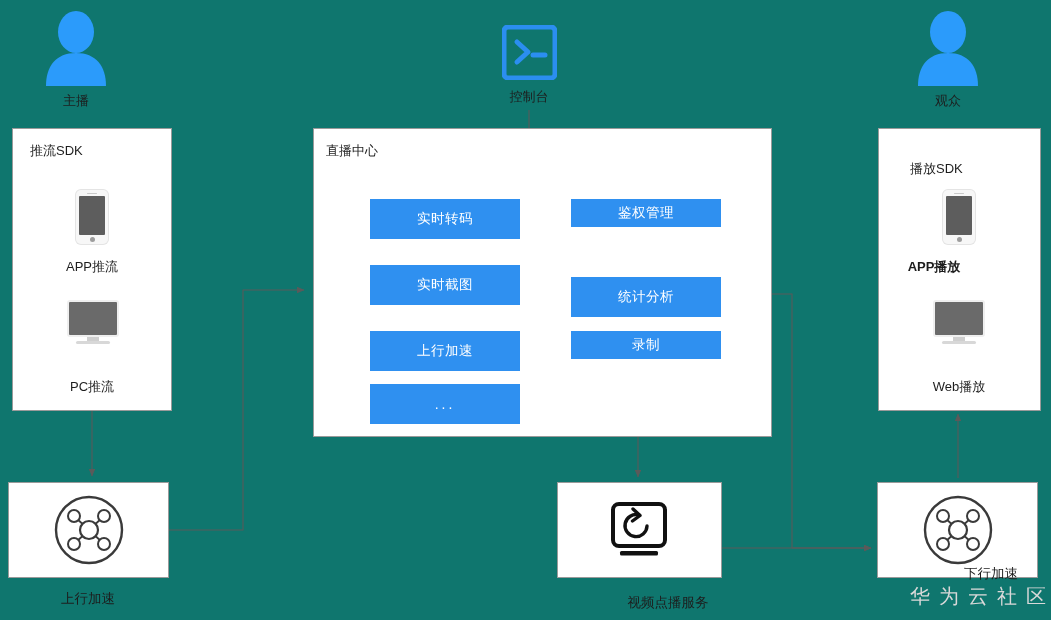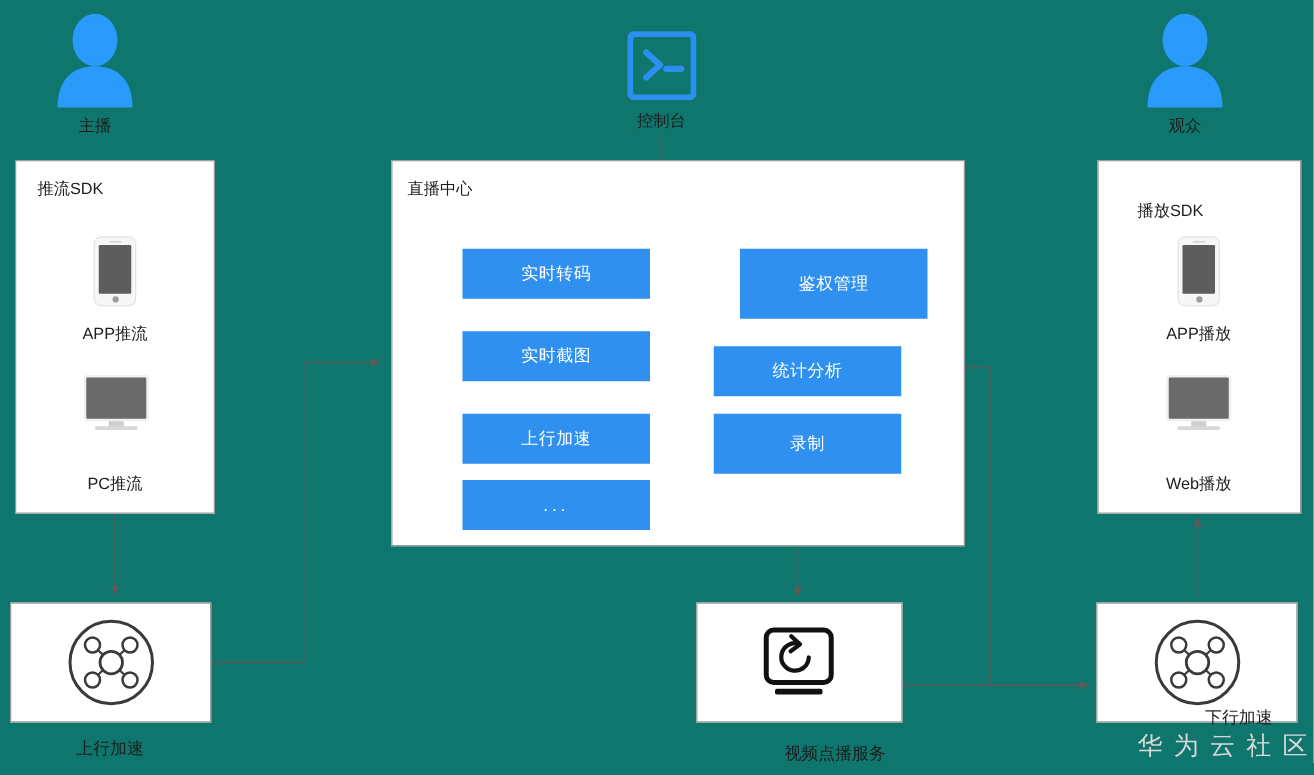--- a/index.html
+++ b/index.html
@@ -222,27 +222,27 @@
   <div class="chip" style="left:370px; top:199px; width:150px; height:40px;">
     <span>实时转码</span>
   </div>
   <div class="chip" style="left:370px; top:331px; width:150px; height:40px;">
     <span>上行加速</span>
   </div>
   <div class="chip dots" style="left:370px; top:384px; width:150px; height:40px;">
     <span>...</span>
   </div>
 
-  <div class="chip" style="left:592px; top:199px; width:150px; height:56px;align-items:center;">
+  <div class="chip" style="left:571px; top:199px; width:150px; height:28px;align-items:center;">
     <span>鉴权管理</span>
   </div>
   <div class="chip" style="left:571px; top:265px; width:150px; height:40px;margin-top:12px;">
     <span>统计分析</span>
   </div>
-  <div class="chip" style="left:571px; top:331px; width:150px; height:48px;">
+  <div class="chip" style="left:571px; top:331px; width:150px; height:28px;">
     <span>录制</span>
   </div>
 
   <div class="panel" style="left:557px; top:482px; width:165px; height:96px;"></div>
   <div class="abs" style="left:607px; top:500px;">
     <svg width="64" height="60" viewBox="0 0 64 60">
       <rect x="6" y="4" width="52" height="42" rx="6" fill="none" stroke="#111111" stroke-width="4"></rect>
       <path d="M40 26 A11 11 0 1 1 32 15" fill="none" stroke="#111111" stroke-width="3.4" stroke-linecap="round"></path>
       <path d="M26 9 L33 15.5 L25.5 21" fill="none" stroke="#111111" stroke-width="3.4" stroke-linecap="round" stroke-linejoin="round"></path>
       <rect x="13" y="51" width="38" height="4.5" rx="1.5" fill="#111111"></rect>
@@ -259,21 +259,21 @@
   <div class="caption" style="left:908px; top:92px; width:80px;">观众</div>
 
   <div class="panel" style="left:878px; top:128px; width:163px; height:283px;"></div>
   <div class="panel-title" style="left:910px; top:136px;margin-top:24px;">播放SDK</div>
 
   <div class="phone" style="left:943px; top:190px; width:32px; height:54px;">
     <div class="speaker"></div>
       <div class="screen"></div>
       <div class="home"></div>
   </div>
-  <div class="caption" style="left:909px; top:258px; width:100px;">APP播放</div>
+  <div class="caption" style="left:884px; top:258px; width:100px;font-weight:bold;">APP播放</div>
 
   <div class="monitor" style="left:933px; top:300px; width:52px; height:46px;">
     <div class="mscreen"></div>
       <div class="mneck"></div>
       <div class="mbase"></div>
   </div>
   <div class="caption" style="left:909px; top:378px; width:100px;">Web播放</div>
 
   <div class="panel" style="left:877px; top:482px; width:161px; height:96px;"></div>
   <div class="abs" style="left:922px; top:490px;">

